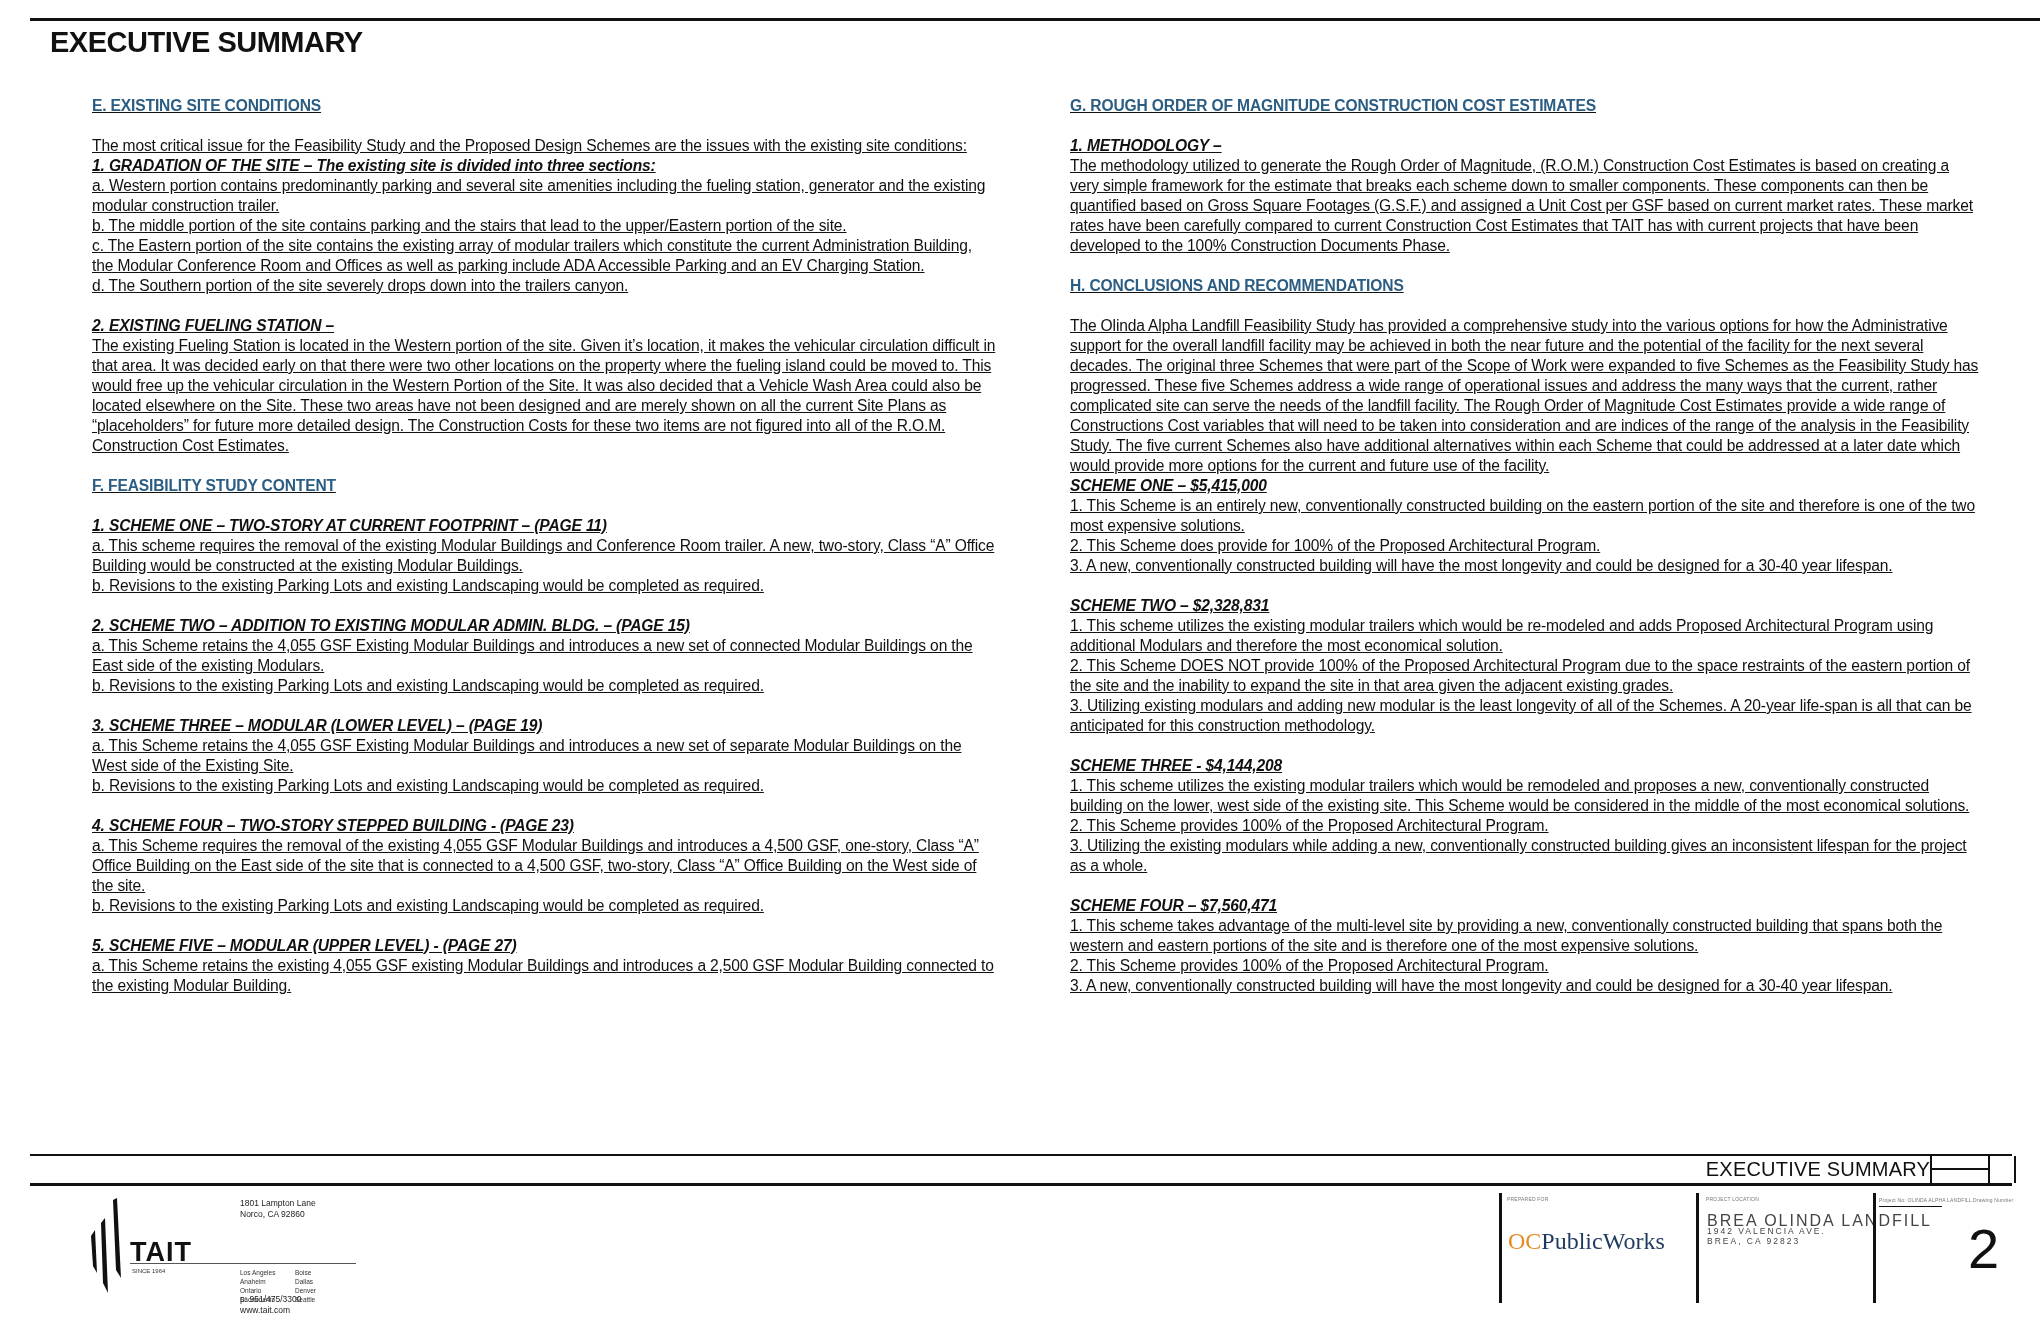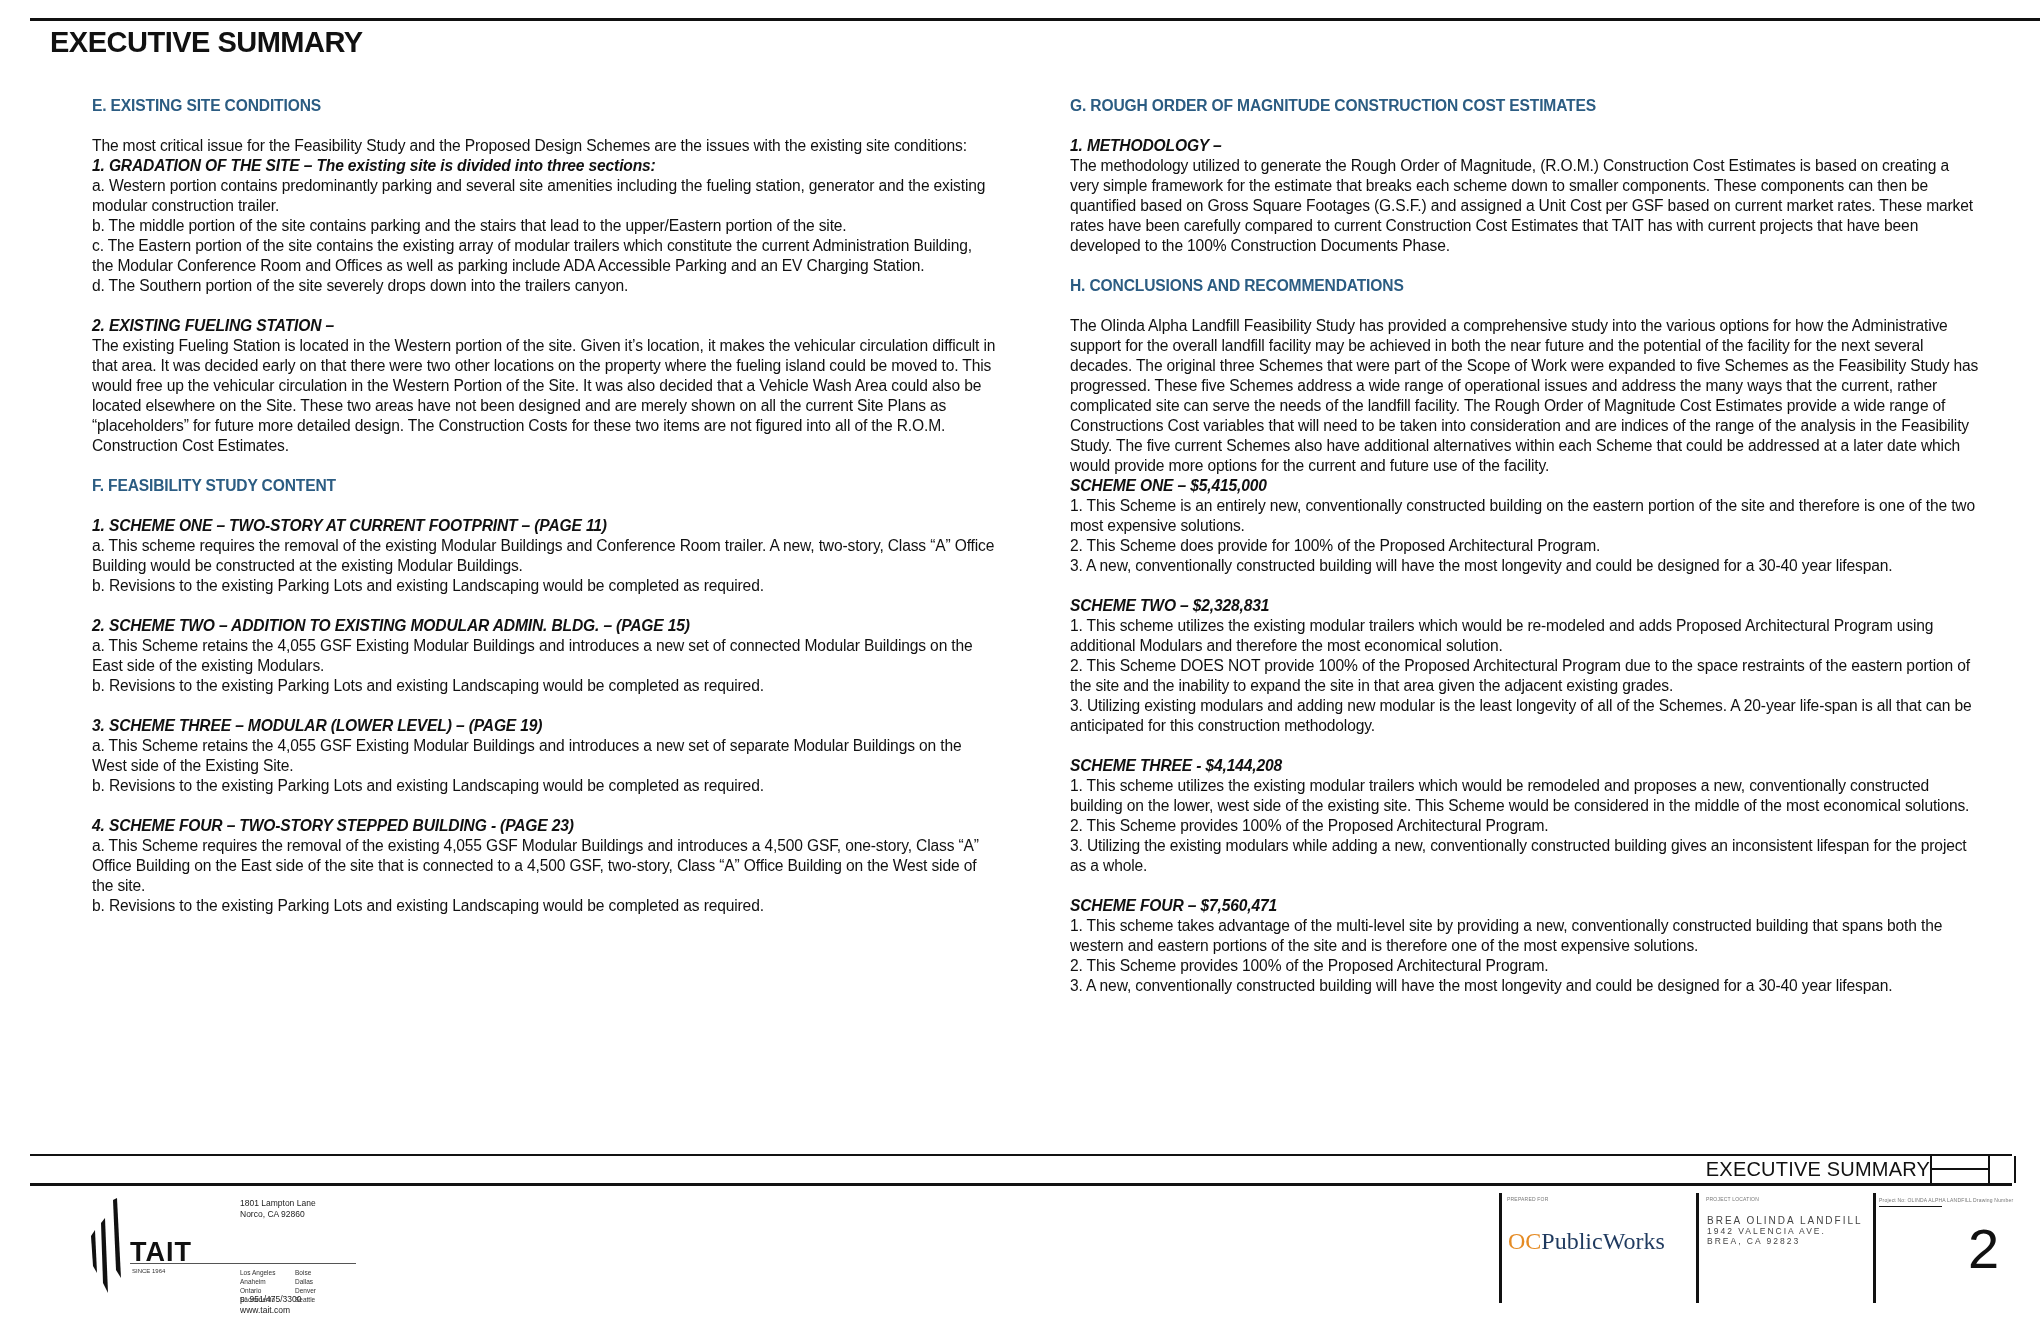--- a/index.html
+++ b/index.html
@@ -1,19 +1,19 @@
 <!DOCTYPE html>
 <html><head>
 <meta charset="utf-8">
 <style>
   html, body { margin:0; padding:0; background:#fff; }
   body { width:2040px; height:1320px; position:relative; overflow:hidden; font-family:"Liberation Sans", sans-serif; color:#111; }
   .top-rule { position:absolute; left:30px; right:0; top:18px; height:3px; background:#111; }
   .page-title { position:absolute; left:50px; top:26px; font-size:29px; font-weight:bold; letter-spacing:-0.5px; }
-  .col { position:absolute; top:96px; font-size:15.6px; line-height:20px; letter-spacing:-0.15px; }
+  .col { position:absolute; top:96px; font-size:15.6px; line-height:20px; letter-spacing:-0.15px;text-decoration:underline; }
   .col.left { left:92px; width:905px; }
   .col.right { left:1070px; width:910px; }
   .sec-h { color:#2b5c82; font-weight:bold; font-size:15.6px; margin:0 0 20px 0; height:20px; }
   .blk { margin:0 0 20px 0; }
   .sub { font-style:italic; font-weight:bold; }
   .p { margin:0; }
   .foot-rule1 { position:absolute; left:30px; right:28px; top:1154px; height:2px; background:#111; }
   .foot-rule2 { position:absolute; left:30px; right:28px; top:1183px; height:3px; background:#111; }
   .tb-title { position:absolute; right:110px; top:1158px; font-size:20px; letter-spacing:0.2px; }
   .tb-box { position:absolute; left:1930px; top:1156px; width:82px; height:27px; border-left:2px solid #111; border-right:2px solid #111; }
@@ -24,21 +24,21 @@
   .tait-logo { position:absolute; left:88px; top:1198px; width:110px; height:95px; }
   .tait-word { position:absolute; left:130px; top:1237px; font-size:27px; font-weight:bold; letter-spacing:1px; }
   .since { position:absolute; left:132px; top:1268px; font-size:6px; color:#333; }
   .addr { position:absolute; left:240px; font-size:8.5px; color:#222; line-height:11px; }
   .addr-rule { position:absolute; left:130px; top:1263px; width:226px; height:1px; background:#555; }
   .cities { position:absolute; left:240px; top:1268px; font-size:6.5px; color:#333; line-height:9px; }
   .cities span { display:inline-block; width:55px; }
   .oc-logo { position:absolute; left:1508px; top:1228px; font-family:"Liberation Serif", serif; font-size:24px; color:#1f3a5f; }
   .oc-logo .oc { color:#e58b24; }
   .loc { position:absolute; left:1707px; top:1216px; font-size:8.5px; line-height:10px; color:#444; letter-spacing:2px; }
-  .loc .l1 { font-size:10px; }
+  .loc .l1 { font-size:16px; }
   .pn-rule { position:absolute; left:1879px; top:1206px; width:63px; height:1px; background:#111; }
   .dwg-num { position:absolute; left:1968px; top:1216px; font-size:56px; }
 </style>
 </head>
 <body>
 
 <div class="top-rule"></div>
 <div class="page-title">EXECUTIVE SUMMARY</div>
 
 <div class="col left">
@@ -68,20 +68,24 @@
   </div>
   <div class="blk">
     <p class="p sub">3. SCHEME THREE – MODULAR (LOWER LEVEL) – (PAGE 19)</p>
     <p class="p">a. This Scheme retains the 4,055 GSF Existing Modular Buildings and introduces a new set of separate Modular Buildings on the West side of the Existing Site.</p>
     <p class="p">b. Revisions to the existing Parking Lots and existing Landscaping would be completed as required.</p>
   </div>
   <div class="blk">
     <p class="p sub">4. SCHEME FOUR – TWO-STORY STEPPED BUILDING - (PAGE 23)</p>
     <p class="p">a. This Scheme requires the removal of the existing 4,055 GSF Modular Buildings and introduces a 4,500 GSF, one-story, Class “A” Office Building on the East side of the site that is connected to a 4,500 GSF, two-story, Class “A” Office Building on the West side of the site.</p>
     <p class="p">b. Revisions to the existing Parking Lots and existing Landscaping would be completed as required.</p>
+  </div>
+  <div class="blk">
+    <p class="p sub">5. SCHEME FIVE – MODULAR (UPPER LEVEL) - (PAGE 27)</p>
+    <p class="p">a. This Scheme retains the existing 4,055 GSF existing Modular Buildings and introduces a 2,500 GSF Modular Building connected to the existing Modular Building.</p>
   </div>
 </div>
 
 <div class="col right">
   <div class="sec-h">G. ROUGH ORDER OF MAGNITUDE CONSTRUCTION COST ESTIMATES</div>
   <div class="blk">
     <p class="p sub">1. METHODOLOGY –</p>
     <p class="p">The methodology utilized to generate the Rough Order of Magnitude, (R.O.M.) Construction Cost Estimates is based on creating a very simple framework for the estimate that breaks each scheme down to smaller components.  These components can then be quantified based on Gross Square Footages (G.S.F.) and assigned a Unit Cost per GSF based on current market rates.  These market rates have been carefully compared to current Construction Cost Estimates that TAIT has with current projects that have been developed to the 100% Construction Documents Phase.</p>
   </div>
   <div class="sec-h">H. CONCLUSIONS AND RECOMMENDATIONS</div>

